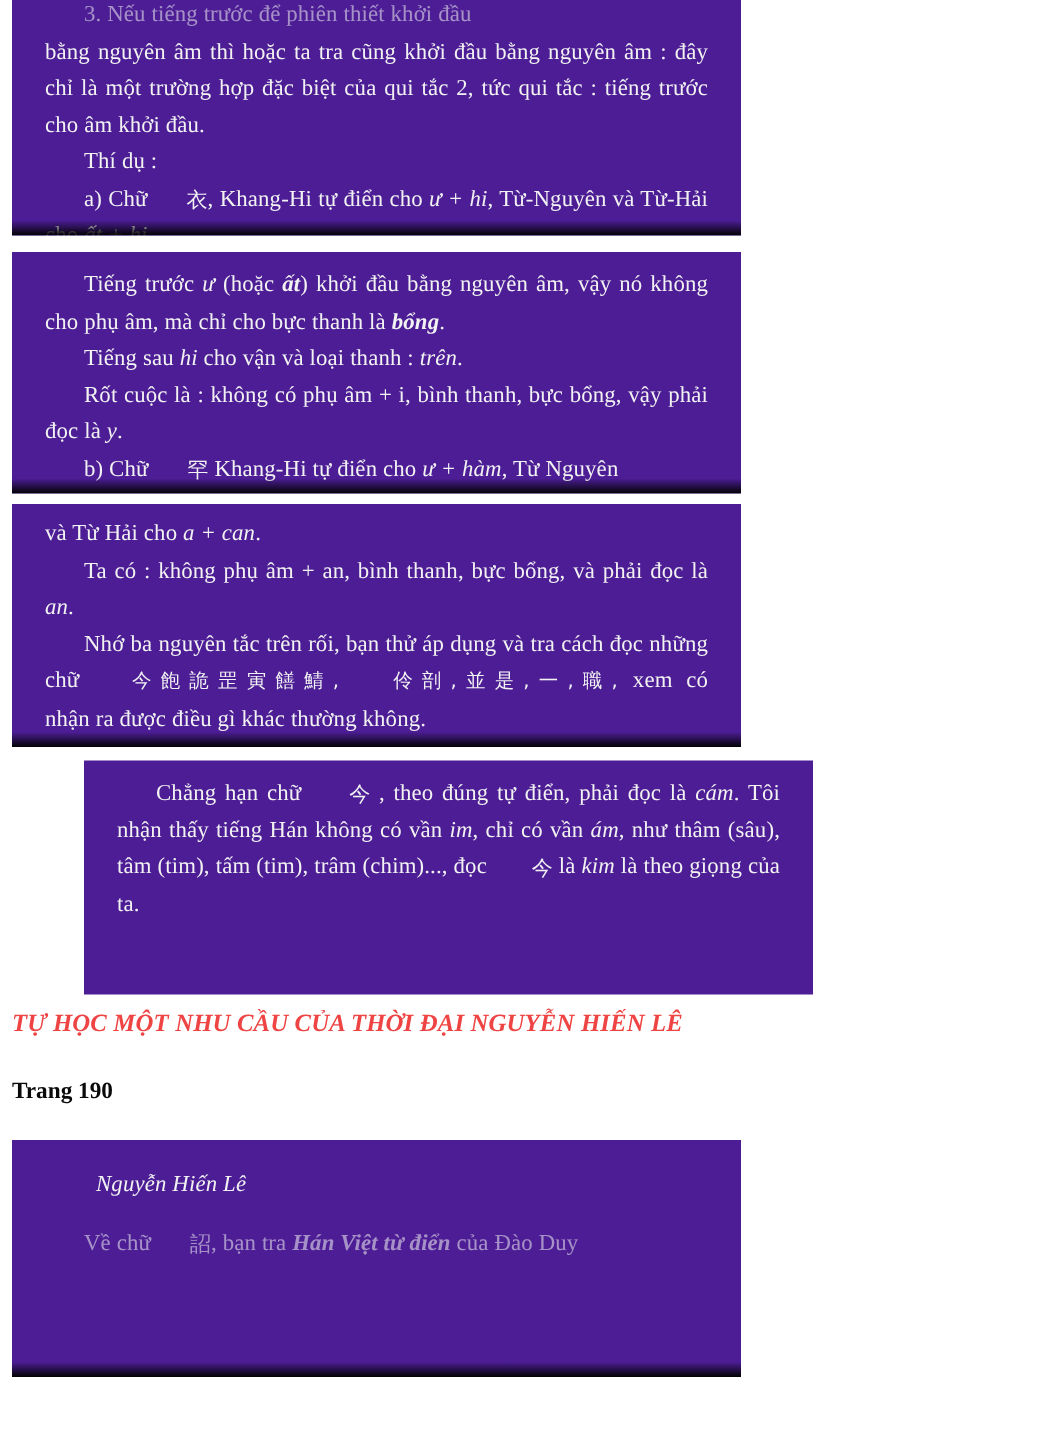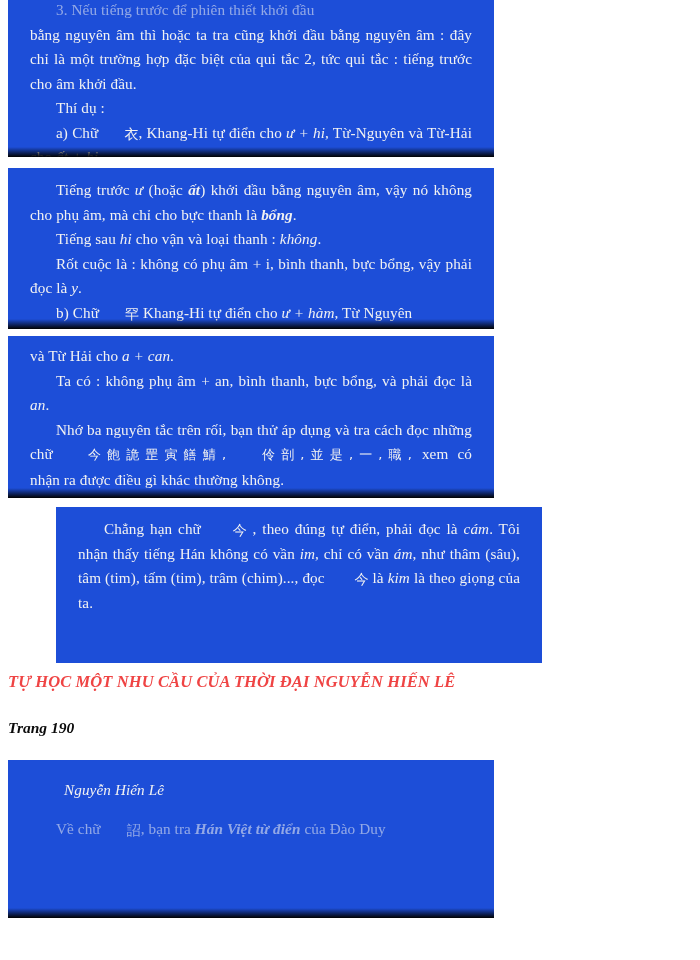--- a/index.html
+++ b/index.html
@@ -21,21 +21,21 @@
     width: 700px;
     height: 960px;
     background: #ffffff;
   }
 
   
   .scan-block {
     position: absolute;
     left: 8px;
     width: 486px;
-    background: #1d4ed8;
+    background: #4c1d95;
     color: #f2f2f2;
     overflow: hidden;
     box-sizing: border-box;
     padding: 0 22px;
   }
 
   .scan-block p {
     margin: 0;
     font-size: 15.2px;
     line-height: 24.5px;
@@ -116,21 +116,20 @@
     font-size: 16.5px;
     color: #ef4444;
     letter-spacing: 0.1px;
   }
 
   .doc-page-label {
     position: absolute;
     left: 8px;
     top: 719px;
     font-weight: bold;
-    font-style: italic;
     font-size: 15.5px;
     color: #0a0a0a;
   }
 
   
   #block5 {
     top: 760px;
     height: 158px;
     padding-top: 18px;
   }
@@ -179,21 +178,21 @@
       <span>Tiếng trước</span>
       <span class="ital">ư</span>
       <span>(hoặc</span>
       <span class="bold-ital">ất</span><span>) khởi đầu bằng nguyên âm, vậy nó không cho phụ âm, mà chỉ cho bực thanh là</span>
       <span class="bold-ital">bổng</span><span>.</span>
     </p>
     <p class="indent">
       <span>Tiếng sau</span>
       <span class="ital">hi</span>
       <span>cho vận và loại thanh :</span>
-      <span class="ital">không</span><span>.</span>
+      <span class="ital">trên</span><span>.</span>
     </p>
     <p class="indent">
       <span>Rốt cuộc là : không có phụ âm + i, bình thanh, bực bổng, vậy phải đọc là</span>
       <span class="ital">y</span><span>.</span>
     </p>
     <p class="indent">
       <span>b) Chữ</span><span class="han">罕</span>
       <span>Khang-Hi tự điển cho</span>
       <span class="ital">ư + hàm</span><span>, Từ Nguyên</span>
     </p>

